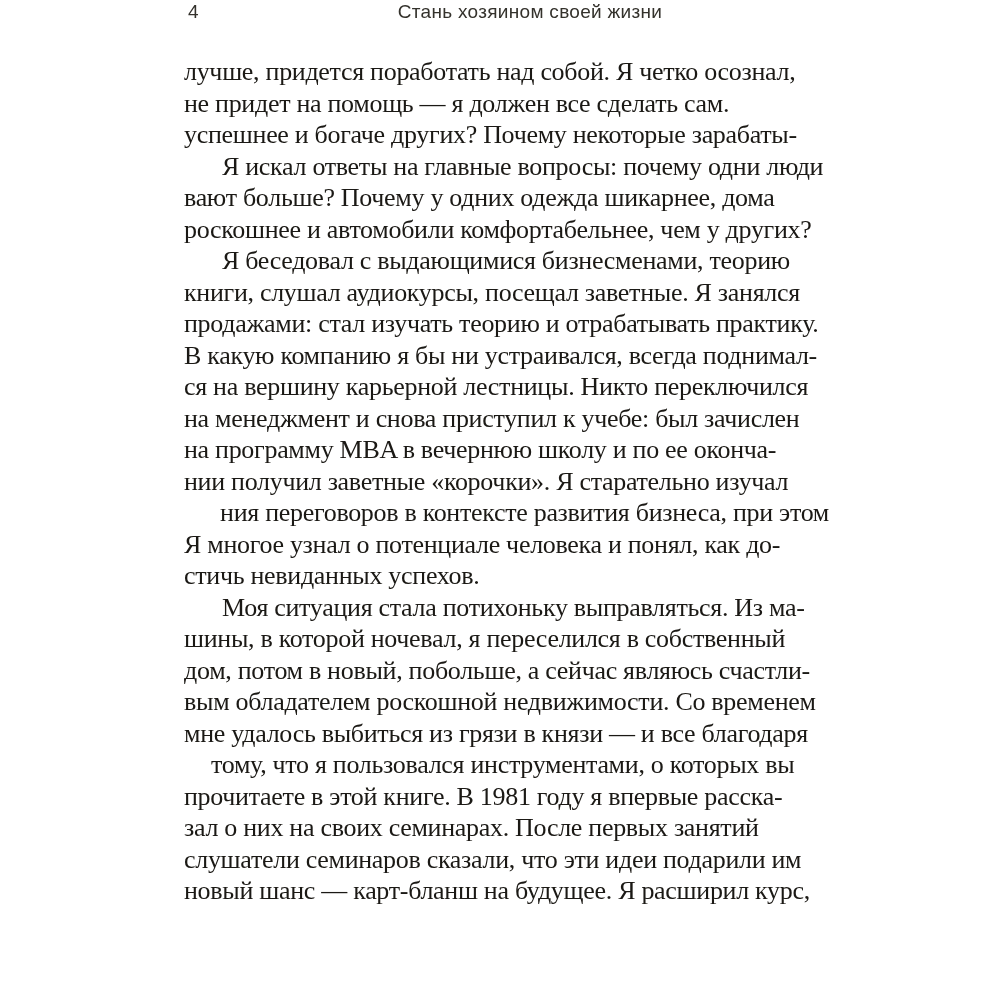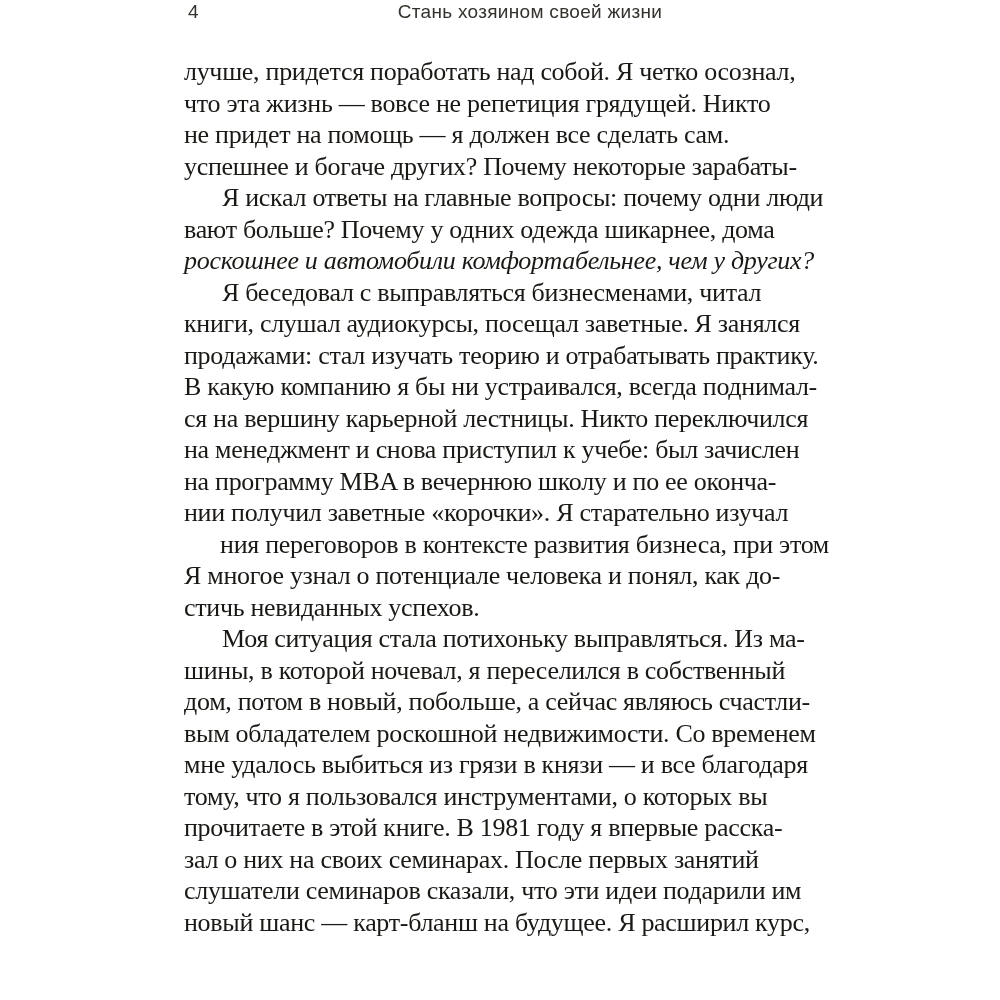--- a/index.html
+++ b/index.html
@@ -71,42 +71,41 @@
 
 <div class="page">
 
   <div class="running-head">
     <span class="page-num">4</span>
     <span class="head-title">Стань хозяином своей жизни</span>
   </div>
 
   <div class="text-column" id="text-column">
       <div class="line" style="word-spacing: 0px;">лучше, придется поработать над собой. Я четко осознал,</div>
-      <div class="line" style="word-spacing: 0px;">что эта жизнь — вовсе не репетиция грядущей. Никто</div>
       <div class="line short">не придет на помощь — я должен все сделать сам.</div>
       <div class="line" style="word-spacing: 0px;">успешнее и богаче других? Почему некоторые зарабаты-</div>
       <div class="line indent" style="word-spacing: 0px;">Я искал ответы на главные вопросы: почему одни люди</div>
       <div class="line" style="word-spacing: 0px;">вают больше? Почему у одних одежда шикарнее, дома</div>
-      <div class="line" style="word-spacing: 0px; font-style: italic;">роскошнее и автомобили комфортабельнее, чем у других?</div>
-      <div class="line indent" style="word-spacing: 0px;">Я беседовал с выправляться бизнесменами, читал</div>
+      <div class="line" style="word-spacing: 0px;">роскошнее и автомобили комфортабельнее, чем у других?</div>
+      <div class="line indent" style="word-spacing: 0px;">Я беседовал с выдающимися бизнесменами, теорию</div>
       <div class="line" style="word-spacing: 0px;">книги, слушал аудиокурсы, посещал заветные. Я занялся</div>
       <div class="line" style="word-spacing: 0px;">продажами: стал изучать теорию и отрабатывать практику.</div>
       <div class="line" style="word-spacing: 0px;">В какую компанию я бы ни устраивался, всегда поднимал-</div>
       <div class="line" style="word-spacing: 0px;">ся на вершину карьерной лестницы. Никто переключился</div>
       <div class="line" style="word-spacing: 0px;">на менеджмент и снова приступил к учебе: был зачислен</div>
       <div class="line" style="word-spacing: 0px;">на программу MBA в вечернюю школу и по ее оконча-</div>
       <div class="line" style="word-spacing: 0px;">нии получил заветные «корочки». Я старательно изучал</div>
       <div class="line" style="word-spacing: 0px; text-align: right;">ния переговоров в контексте развития бизнеса, при этом</div>
       <div class="line" style="word-spacing: 0px;">Я многое узнал о потенциале человека и понял, как до-</div>
       <div class="line short">стичь невиданных успехов.</div>
       <div class="line indent" style="word-spacing: 0px;">Моя ситуация стала потихоньку выправляться. Из ма-</div>
       <div class="line" style="word-spacing: 0px;">шины, в которой ночевал, я переселился в собственный</div>
       <div class="line" style="word-spacing: 0px;">дом, потом в новый, побольше, а сейчас являюсь счастли-</div>
       <div class="line" style="word-spacing: 0px;">вым обладателем роскошной недвижимости. Со временем</div>
       <div class="line" style="word-spacing: 0px;">мне удалось выбиться из грязи в князи — и все благодаря</div>
-      <div class="line" style="word-spacing: 0px;">тому, что я пользовался инструментами, о которых вы</div>
+      <div class="line" style="word-spacing: 0px; margin-left: 27px;">тому, что я пользовался инструментами, о которых вы</div>
       <div class="line" style="word-spacing: 0px;">прочитаете в этой книге. В 1981 году я впервые расска-</div>
       <div class="line" style="word-spacing: 0px;">зал о них на своих семинарах. После первых занятий</div>
       <div class="line" style="word-spacing: 0px;">слушатели семинаров сказали, что эти идеи подарили им</div>
       <div class="line" style="word-spacing: 0px;">новый шанс — карт-бланш на будущее. Я расширил курс,</div>
     </div>
 
 </div>
 
 </body></html>

